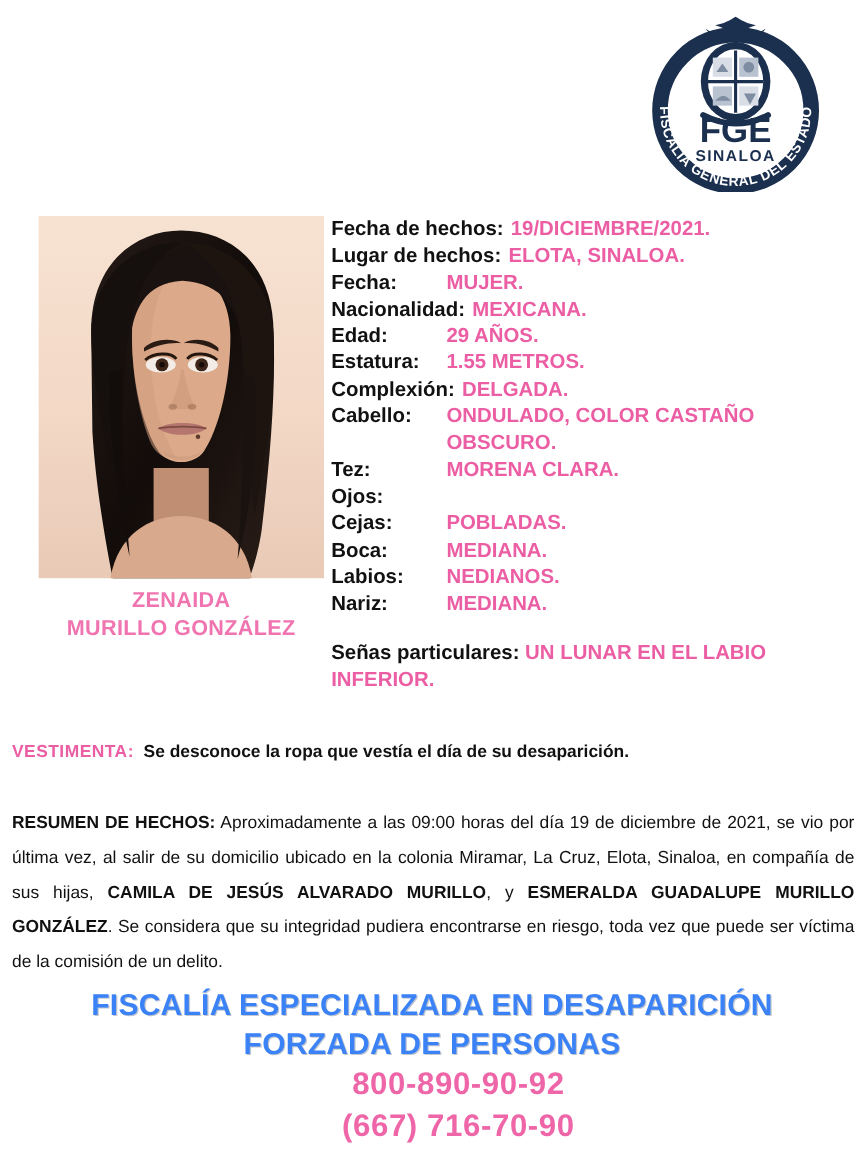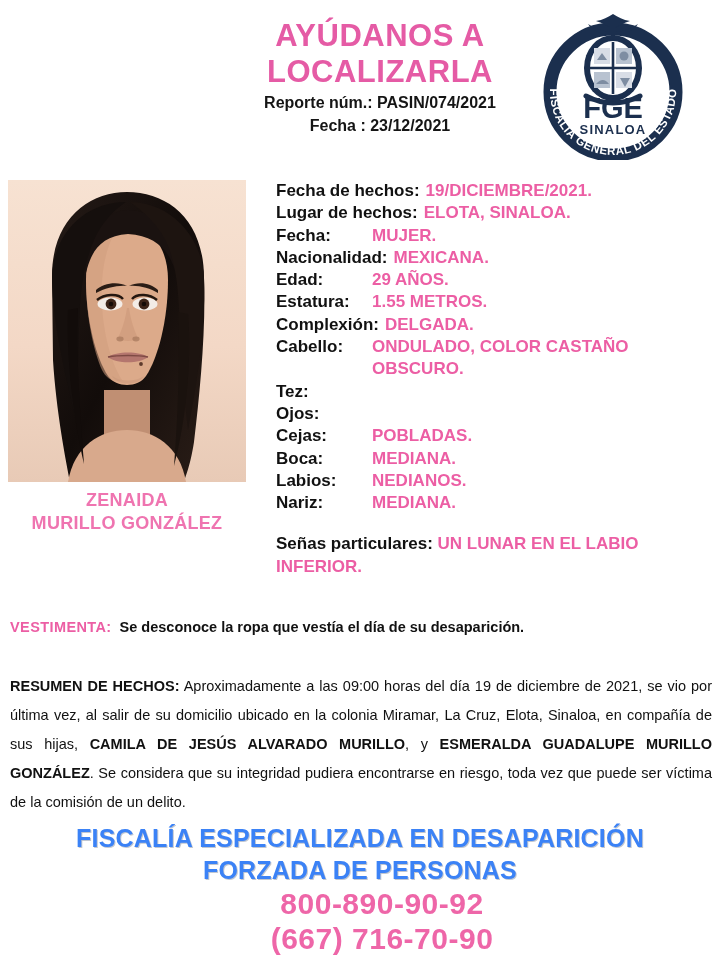--- a/index.html
+++ b/index.html
@@ -91,21 +91,21 @@
   
   #fge-seal {
     position: absolute;
     left: 528px; top: 8px;
     width: 170px; height: 152px;
   }
 
   
   #photo-block {
     position: absolute;
-    left: 8px; top: 180px;
+    left: 32px; top: 180px;
     width: 264px;
   }
   #photo {
     width: 238px; height: 302px;
     display: block;
     border: 0;
   }
   #name-caption {
     margin-top: 7px;
     width: 238px;
@@ -190,40 +190,34 @@
   }
   .footer-head {
     font-size: 25px;
     font-weight: bold;
     color: #3b82f6;
     line-height: 32px;
     letter-spacing: 0.2px;
     text-shadow: 1px 1px 0 rgba(120,130,150,0.45);
   }
   .footer-phone {
-    font-size: 30px;
+    font-size: 26px;
     font-weight: bold;
     color: #ee66a8;
     line-height: 35px;
     letter-spacing: 0.5px;
     padding-left: 44px;
   }
 </style>
 </head>
 <body>
 
 <div id="header">
 
 
-  <div id="header-center">
-    <div class="ayuda-line">AYÚDANOS A</div>
-    <div class="ayuda-line">LOCALIZARLA</div>
-    <div id="reporte-num">Reporte núm.: PASIN/074/2021</div>
-    <div id="reporte-fecha">Fecha : 23/12/2021</div>
-  </div>
 
   <svg id="fge-seal" viewBox="0 0 170 152">
     <defs>
       <path id="ringArc" d="M 22 84 A 63 63 0 0 0 148 84" fill="none"></path>
     </defs>
 
     <circle cx="85" cy="84" r="63" fill="none" stroke="#1b2f4e" stroke-width="13"></circle>
     <circle cx="85" cy="84" r="54" fill="#ffffff"></circle>
 
     <path d="M85 6 C80 9 75 12 68 13 C74 15 79 17 83 20 L83 30 L87 30 L87 20 C91 17 96 15 102 13 C95 12 90 9 85 6 Z" fill="#1b2f4e"></path>
@@ -368,20 +362,21 @@
       </div>
       <div class="detail-row tab">
         <span class="detail-label">Cabello:</span>
         <span class="detail-value">ONDULADO, COLOR CASTAÑO</span>
       </div>
       <div class="detail-row">
         <span class="detail-value cont">OBSCURO.</span>
       </div>
       <div class="detail-row tab">
         <span class="detail-label">Tez:</span>
+        <span class="detail-value">MORENA CLARA.</span>
       </div>
       <div class="detail-row tab">
         <span class="detail-label">Ojos:</span>
       </div>
       <div class="detail-row tab">
         <span class="detail-label">Cejas:</span>
         <span class="detail-value">POBLADAS.</span>
       </div>
       <div class="detail-row tab">
         <span class="detail-label">Boca:</span>

